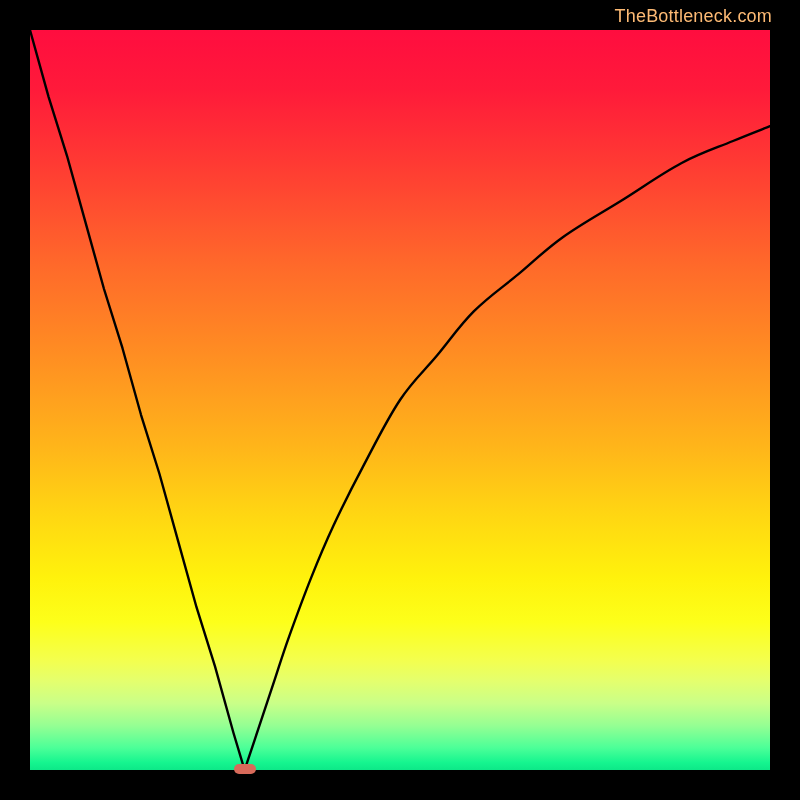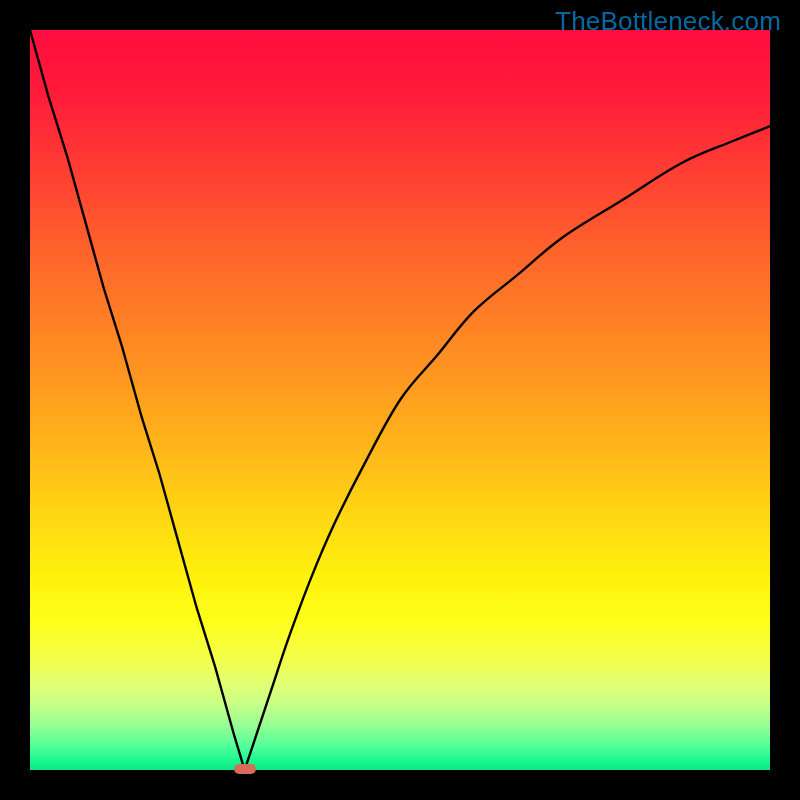--- a/index.html
+++ b/index.html
@@ -42,23 +42,23 @@
       #c9ff88 91%,
       #95ff93 94%,
       #4cff98 97%,
       #15f58f 99%,
       #0de888 100%
     );
   }
   .watermark {
     position: absolute;
     top: 6px;
-    right: 19px;
-    color: #0369a1;
-    font-size: 26px;
+    right: 28px;
+    color: #fdba74;
+    font-size: 18px;
     letter-spacing: 0.2px;
     font-weight: 500;
     user-select: none;
   }
   svg.curve {
     position: absolute;
     left: 0;
     top: 0;
     width: 740px;
     height: 740px;

